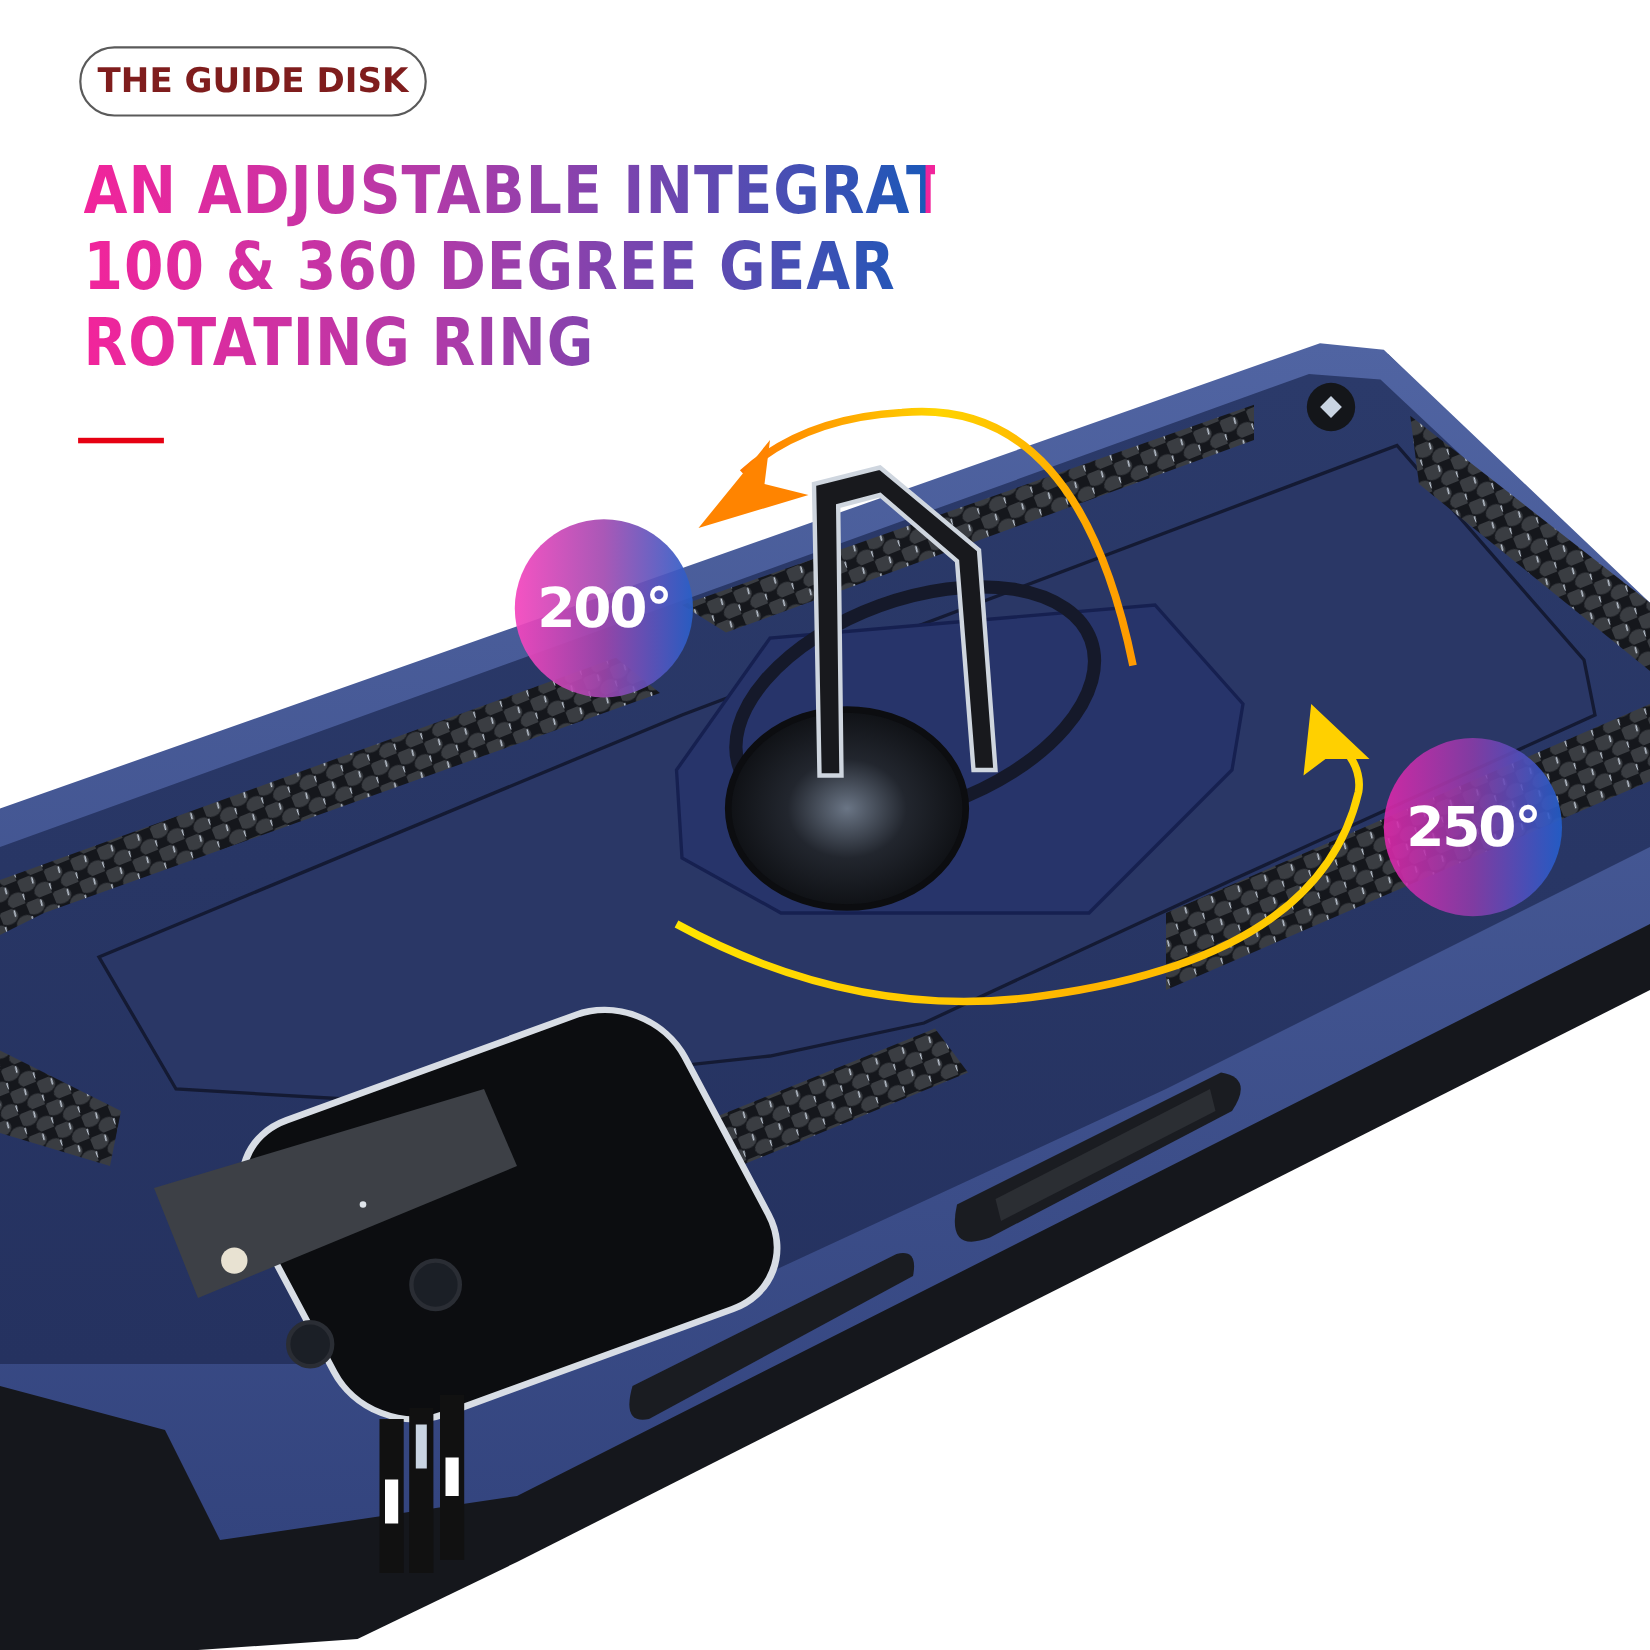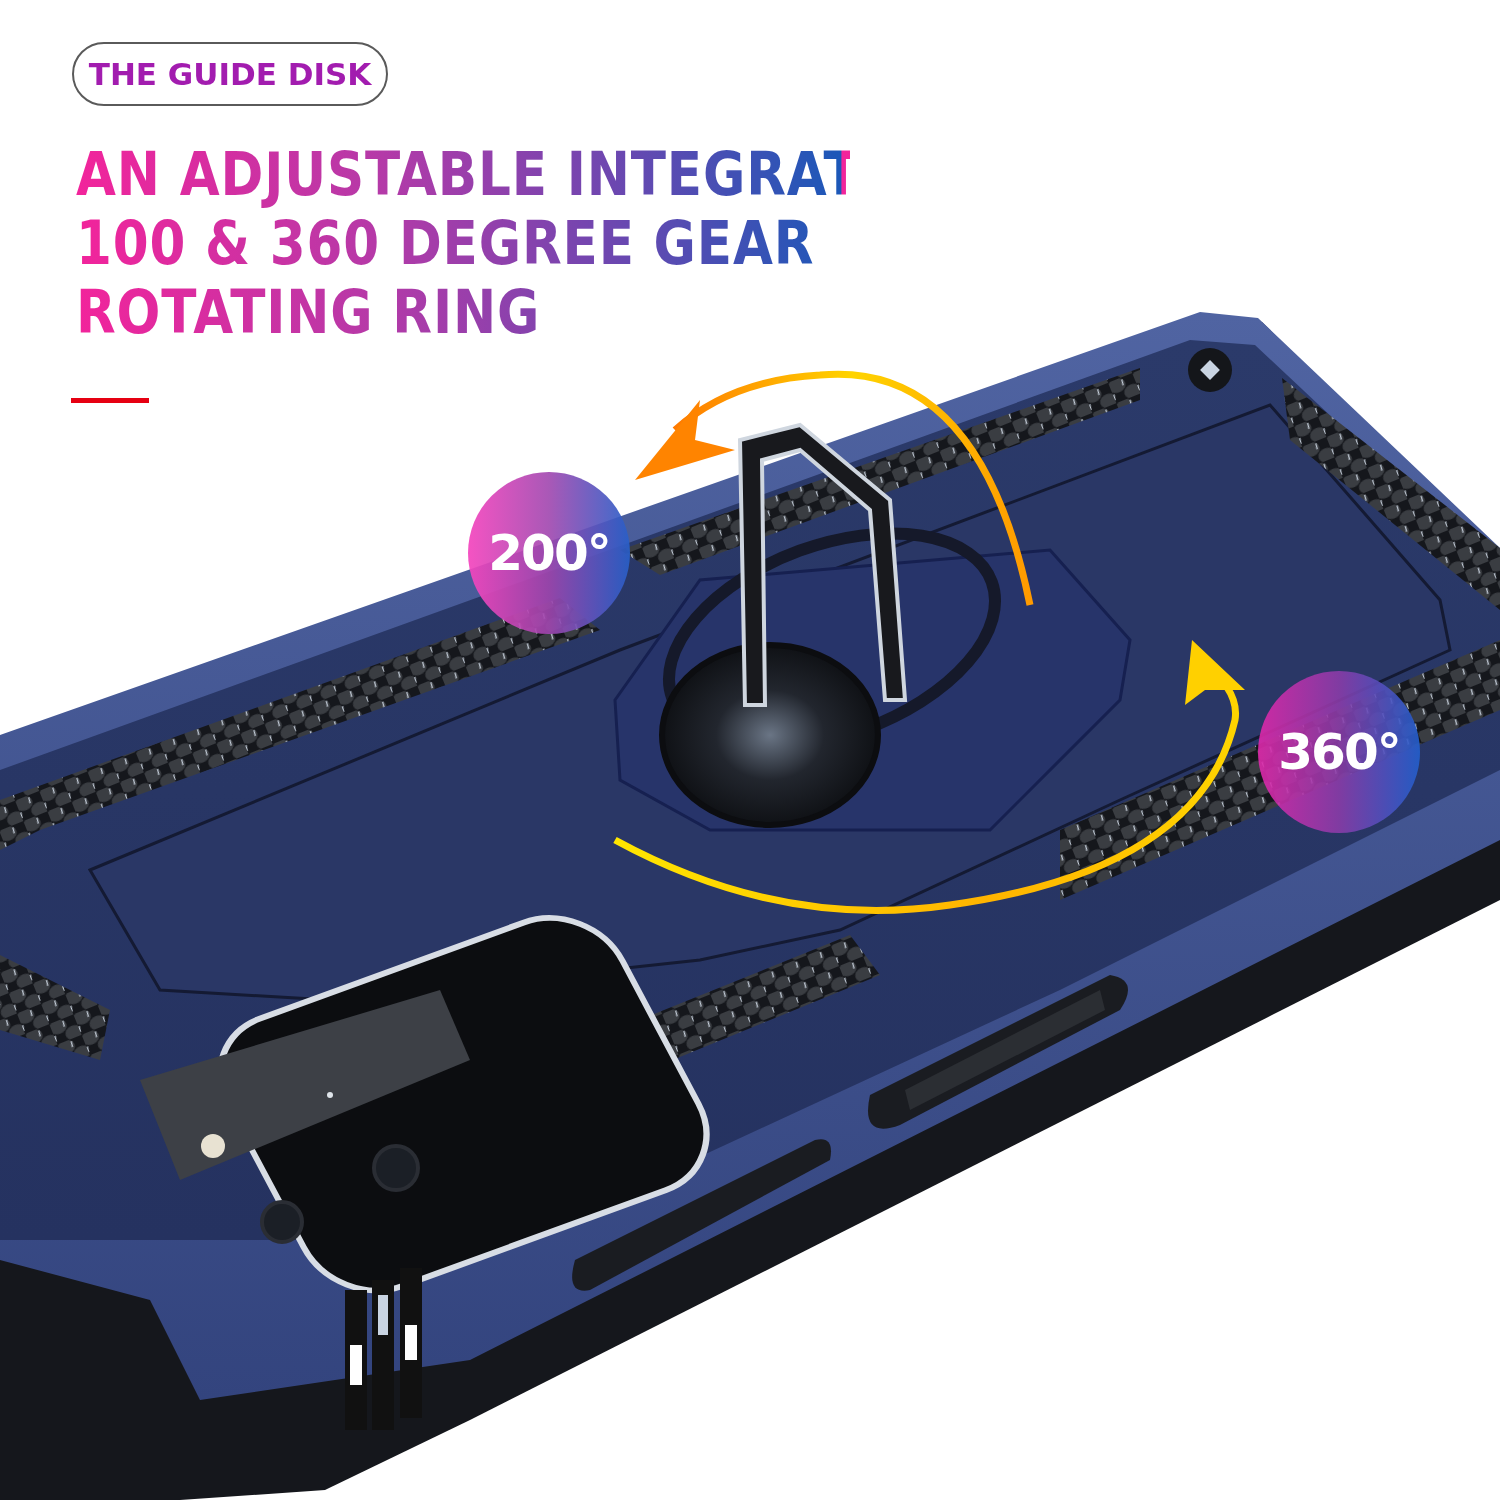--- a/index.html
+++ b/index.html
@@ -2,21 +2,21 @@
 <html><head>
 <meta charset="utf-8">
 <style>
   html, body { margin: 0; padding: 0; background: #ffffff; }
   body { width: 1500px; height: 1500px; position: relative; overflow: hidden;
          font-family: "DejaVu Sans", "Liberation Sans", sans-serif; }
   .pill {
     position: absolute; left: 72px; top: 42px; width: 316px; height: 64px;
     border: 2px solid #5a5a5a; border-radius: 34px; box-sizing: border-box;
     display: flex; align-items: center; justify-content: center;
-    color: #a21caf; font-weight: bold; font-size: 31px; letter-spacing: 0px;
+    color: #7f1d1d; font-weight: bold; font-size: 31px; letter-spacing: 0px;
     font-family: "DejaVu Sans", sans-serif;
   }
   .headline {
     position: absolute; left: 76px; top: 140px; width: 900px;
     font-family: "DejaVu Sans", sans-serif; font-weight: bold;
     font-size: 60px; line-height: 69px; letter-spacing: 1px;
   }
   .headline .line {
     display: block; white-space: nowrap;
     background: linear-gradient(90deg, #f2249b 0%, #b43aa8 40%, #6d47b0 70%, #1b58b8 100%);
@@ -138,14 +138,14 @@
   <path d="M635 480 L700 400 L695 440 L735 450 Z" fill="#ff8400"></path>
 
   <path d="M615 840 Q780 930 950 905 Q1200 870 1235 720 Q1240 690 1200 660" fill="none" stroke="url(#arcBottom)" stroke-width="7"></path>
   <path d="M1192 640 L1245 690 L1205 690 L1185 705 Z" fill="#ffd000"></path>
 </svg>
 
 <div class="badge badge-100">
   <span>200°</span>
 </div>
 <div class="badge badge-360">
-  <span>360°</span>
+  <span>250°</span>
 </div>
 
 </body></html>

